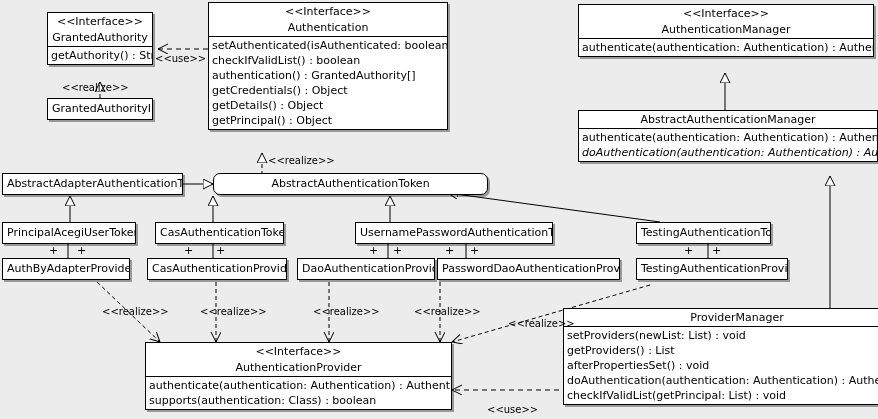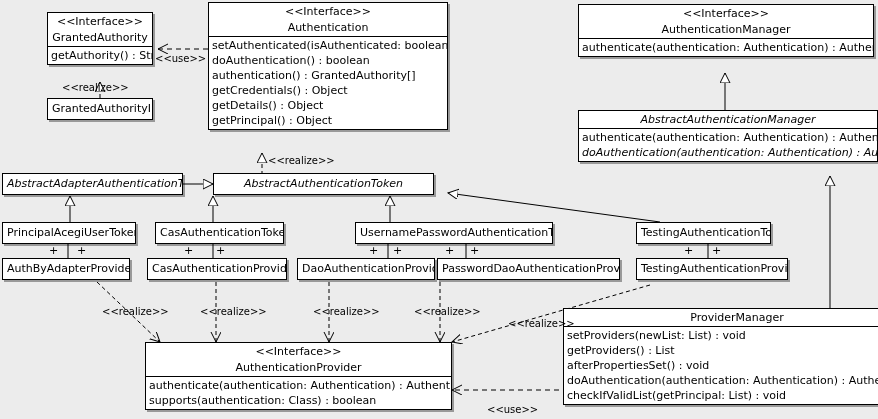--- a/index.html
+++ b/index.html
@@ -27,21 +27,21 @@
     padding:2px 3px 1px 3px;
     font-size:11px;
     line-height:14px;
   }
   .uml .stereo{
     text-align:center;
     font-size:11px;
     line-height:14px;
     padding:2px 3px 0 3px;
   }
-  .uml .name-italic{font-style:italic;}
+  .uml .name-italic{}
   .uml .divider{border-top:1px solid #000;}
   .uml .ops{padding:1px 0 1px 0;}
   .uml .op{
     font-size:11px;
     line-height:15px;
     padding:0 2px 0 3px;
     white-space:nowrap;
   }
   .uml .op.italic{font-style:italic;}
   .uml.compact{padding:0;}
@@ -168,21 +168,21 @@
 
   <div class="uml compact" style="left:47px;top:98px;width:106px;">
     <div class="hdr">GrantedAuthorityImpl</div>
   </div>
 
   <div class="uml" style="left:208px;top:2px;width:240px;">
     <div class="stereo">&lt;&lt;Interface&gt;&gt;</div>
     <div class="hdr">Authentication</div>
     <div class="divider ops">
       <div class="op">setAuthenticated(isAuthenticated: boolean) : void</div>
-      <div class="op">doAuthentication() : boolean</div>
+      <div class="op">checkIfValidList() : boolean</div>
       <div class="op">authentication() : GrantedAuthority[]</div>
       <div class="op">getCredentials() : Object</div>
       <div class="op">getDetails() : Object</div>
       <div class="op">getPrincipal() : Object</div>
     </div>
   </div>
 
   <div class="uml" style="left:578px;top:4px;width:296px;">
     <div class="stereo">&lt;&lt;Interface&gt;&gt;</div>
     <div class="hdr">AuthenticationManager</div>
@@ -196,21 +196,21 @@
     <div class="divider ops">
       <div class="op">authenticate(authentication: Authentication) : Authentication</div>
       <div class="op italic">doAuthentication(authentication: Authentication) : Authentication</div>
     </div>
   </div>
 
   <div class="uml compact" style="left:2px;top:173px;width:181px;">
     <div class="hdr name-italic">AbstractAdapterAuthenticationToken</div>
   </div>
 
-  <div class="uml compact" style="left:213px;top:173px;width:221px;">
+  <div class="uml compact" style="left:213px;top:173px;width:275px;border-radius:7px;">
     <div class="hdr name-italic">AbstractAuthenticationToken</div>
   </div>
 
   <div class="uml compact" style="left:2px;top:222px;width:134px;">
     <div class="hdr">PrincipalAcegiUserToken</div>
   </div>
 
   <div class="uml compact" style="left:155px;top:222px;width:129px;">
     <div class="hdr">CasAuthenticationToken</div>
   </div>

